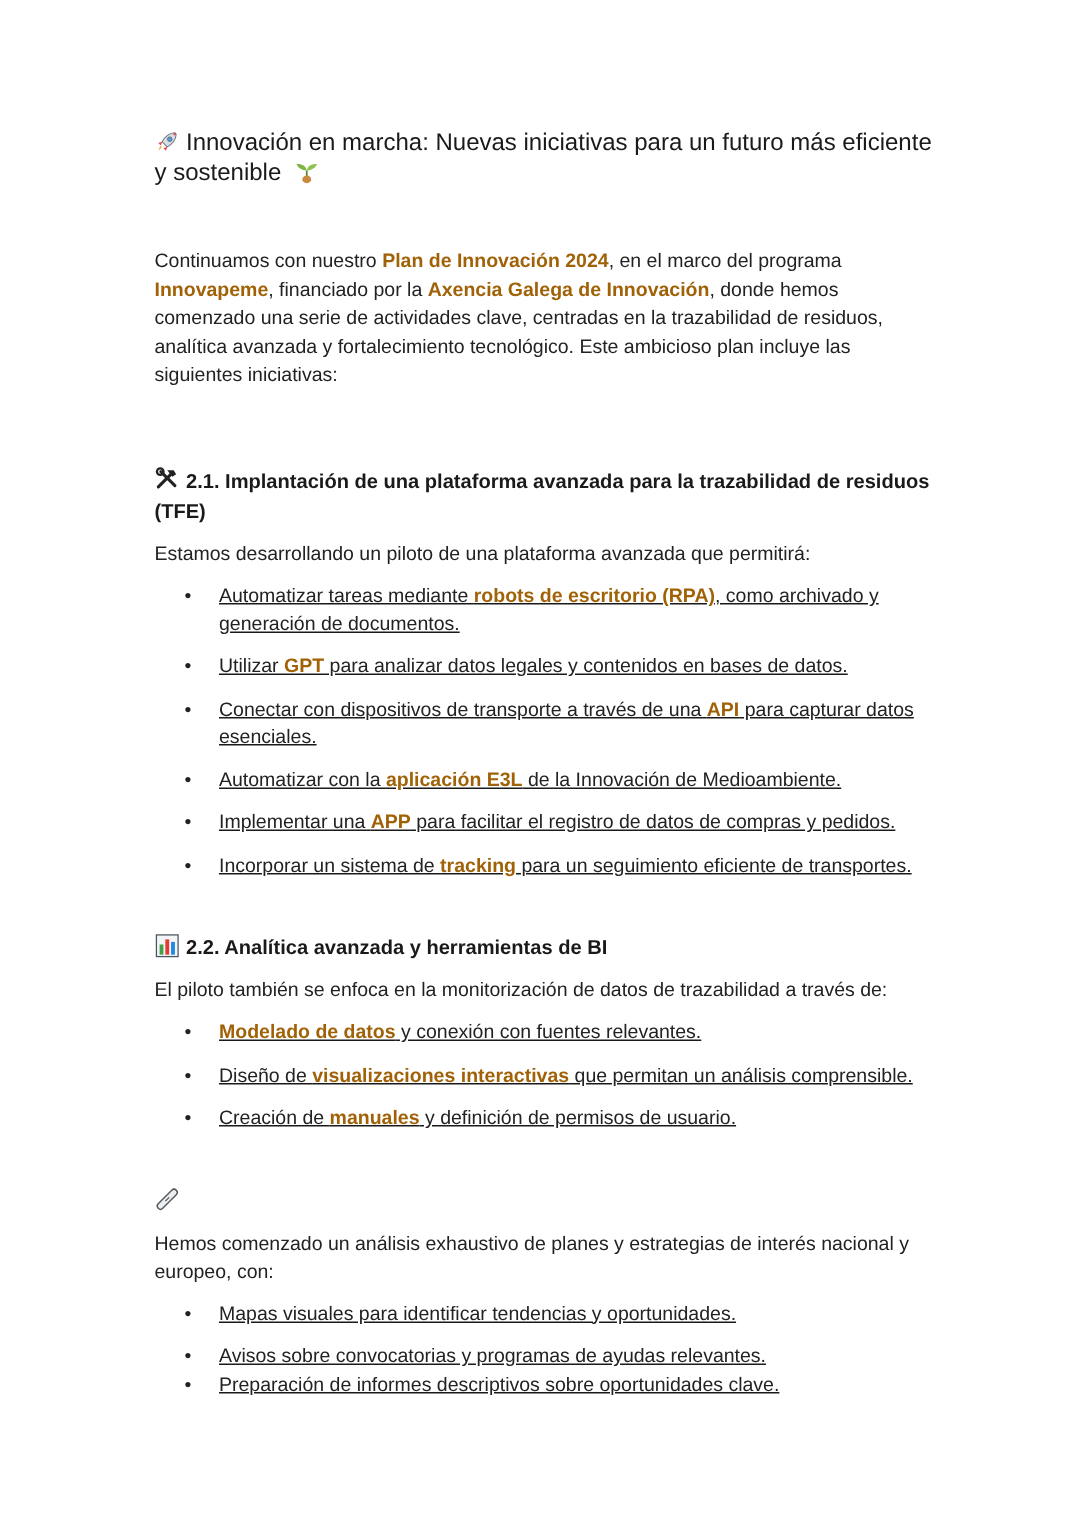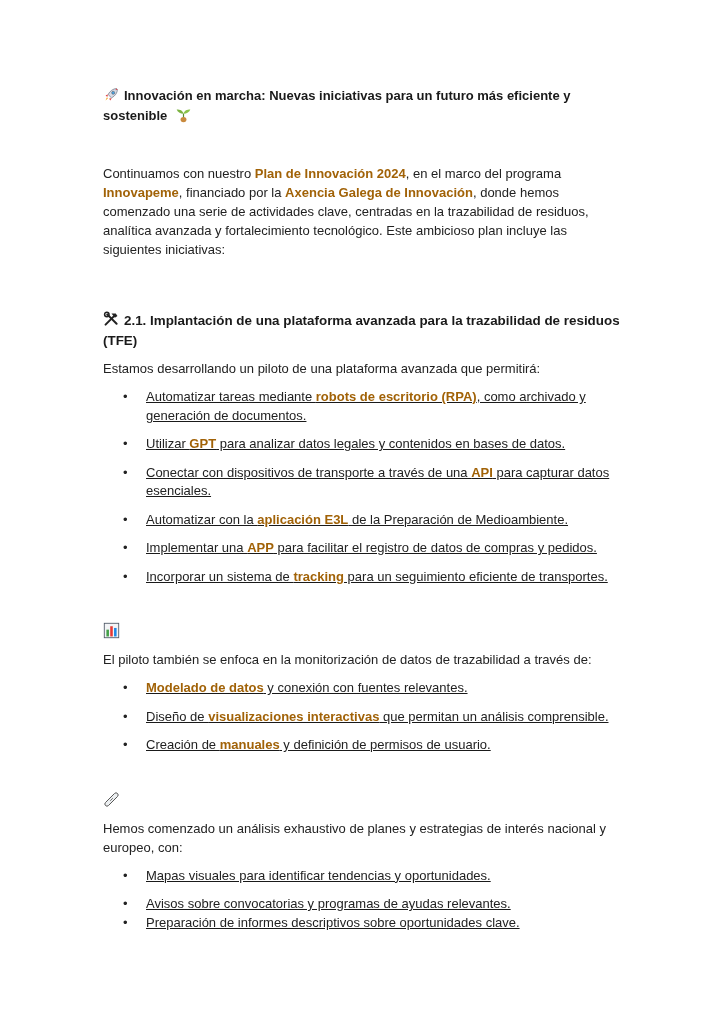--- a/index.html
+++ b/index.html
@@ -1,19 +1,19 @@
 <!DOCTYPE html>
 <html><head>
 <meta charset="utf-8">
 <style>
   html, body { margin: 0; padding: 0; background: #ffffff; }
   body { width: 724px; height: 1024px; position: relative; overflow: hidden;
          font-family: "Liberation Sans", "DejaVu Sans", sans-serif; color: #1a1a1a; }
   .page { position: absolute; left: 103px; top: 86px; width: 520px; }
-  .h1 { font-weight: bold; font-size: 13px; line-height: 20px; margin: 0; }
+  .h1 { font-weight: normal; font-size: 16px; line-height: 20px; margin: 0; }
   .h2 { font-weight: bold; font-size: 13.4px; line-height: 20px; margin: 0; }
   p.body { font-size: 13px; line-height: 19px; margin: 0; color: #222; }
   ul.bullets { list-style: none; margin: 0; padding: 0; text-decoration: underline; }
   ul.bullets li { position: relative; padding-left: 43px; font-size: 13px; line-height: 18.5px; color: #222; }
   ul.bullets li::before { content: "\2022"; position: absolute; left: 20px; top: 0; font-size: 13px; }
   b { font-weight: bold; color: #a16207; }
   .icon { display: inline-block; width: 17px; height: 17px; vertical-align: -3px; margin-right: 4px; }
   .icon svg { width: 100%; height: 100%; display: block; }
 </style>
 </head>
@@ -55,36 +55,36 @@
           <path d="M5 4 L16 15" stroke="#222" stroke-width="2.4" stroke-linecap="round"></path>
           <circle cx="4.5" cy="4" r="2.6" fill="none" stroke="#222" stroke-width="1.8"></circle>
         </svg>
       </span><span>2.1. Implantación de una plataforma avanzada para la trazabilidad de residuos (TFE)</span>
     </h2>
     <p class="body" style="margin-top:8px">Estamos desarrollando un piloto de una plataforma avanzada que permitirá:</p>
     <ul class="bullets" style="margin-top:10px">
       <li style="margin-bottom:10px"><span>Automatizar tareas mediante </span><b>robots de escritorio (RPA)</b><span>, como archivado y generación de documentos.</span></li>
       <li style="margin-bottom:10px"><span>Utilizar </span><b>GPT</b><span> para analizar datos legales y contenidos en bases de datos.</span></li>
       <li style="margin-bottom:10px"><span>Conectar con dispositivos de transporte a través de una </span><b>API</b><span> para capturar datos esenciales.</span></li>
-      <li style="margin-bottom:10px"><span>Automatizar con la </span><b>aplicación E3L</b><span> de la Preparación de Medioambiente.</span></li>
+      <li style="margin-bottom:10px"><span>Automatizar con la </span><b>aplicación E3L</b><span> de la Innovación de Medioambiente.</span></li>
       <li style="margin-bottom:10px"><span>Implementar una </span><b>APP</b><span> para facilitar el registro de datos de compras y pedidos.</span></li>
       <li><span>Incorporar un sistema de </span><b>tracking</b><span> para un seguimiento eficiente de transportes.</span></li>
     </ul>
   </section>
 
   <section style="margin-top:36px">
     <h2 class="h2">
       <span class="icon">
         <svg viewBox="0 0 20 20">
           <rect x="1.5" y="1.5" width="17" height="17" fill="#f3f4f6" stroke="#4b5563" stroke-width="1"></rect>
           <rect x="4" y="9" width="3" height="8" fill="#43a047"></rect>
           <rect x="8.5" y="5" width="3" height="12" fill="#e53935"></rect>
           <rect x="13" y="7" width="3" height="10" fill="#1e88e5"></rect>
         </svg>
-      </span>
+      </span><span>2.2. Analítica avanzada y herramientas de BI</span>
     </h2>
     <p class="body" style="margin-top:8px">El piloto también se enfoca en la monitorización de datos de trazabilidad a través de:</p>
     <ul class="bullets" style="margin-top:10px">
       <li style="margin-bottom:10px"><span></span><b>Modelado de datos</b><span> y conexión con fuentes relevantes.</span></li>
       <li style="margin-bottom:10px"><span>Diseño de </span><b>visualizaciones interactivas</b><span> que permitan un análisis comprensible.</span></li>
       <li><span>Creación de </span><b>manuales</b><span> y definición de permisos de usuario.</span></li>
     </ul>
   </section>
 
   <section style="margin-top:36px">

